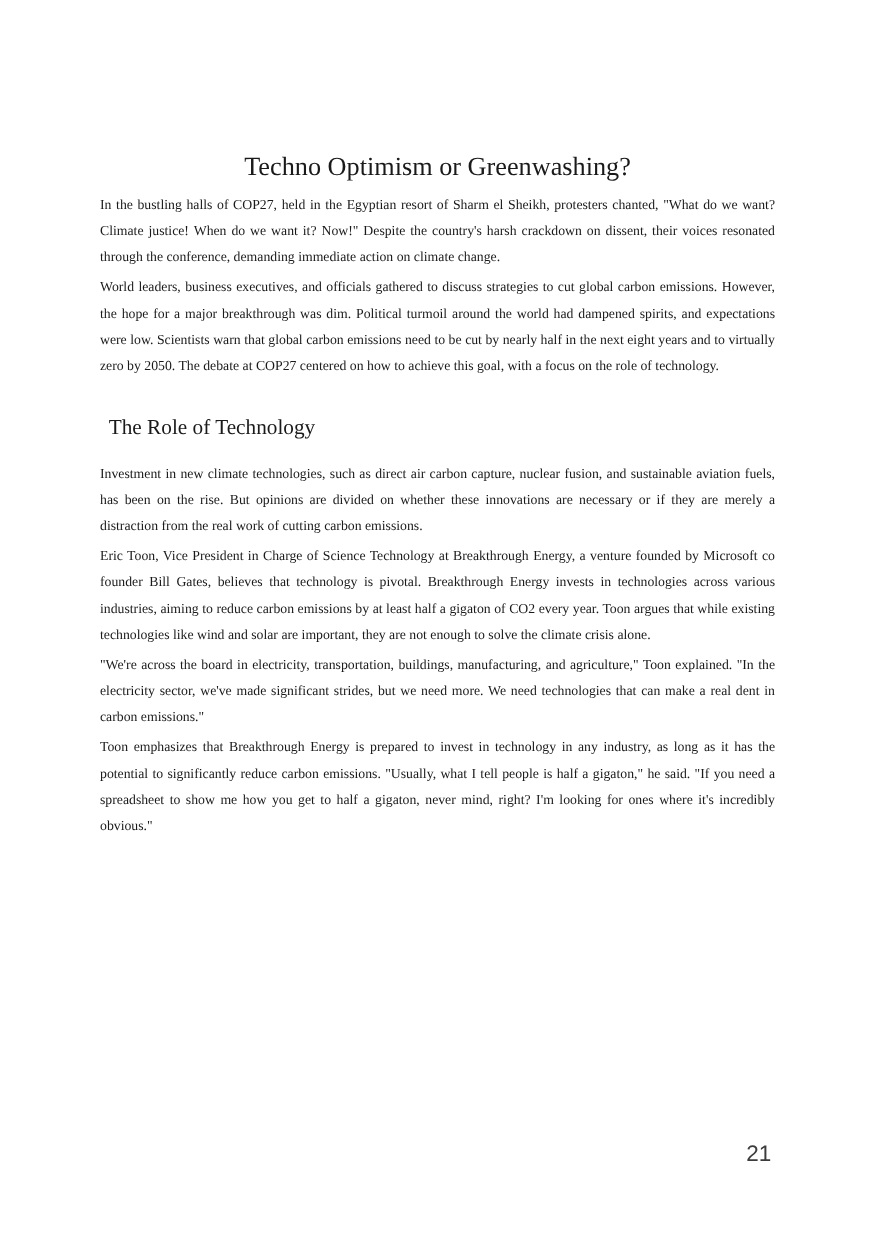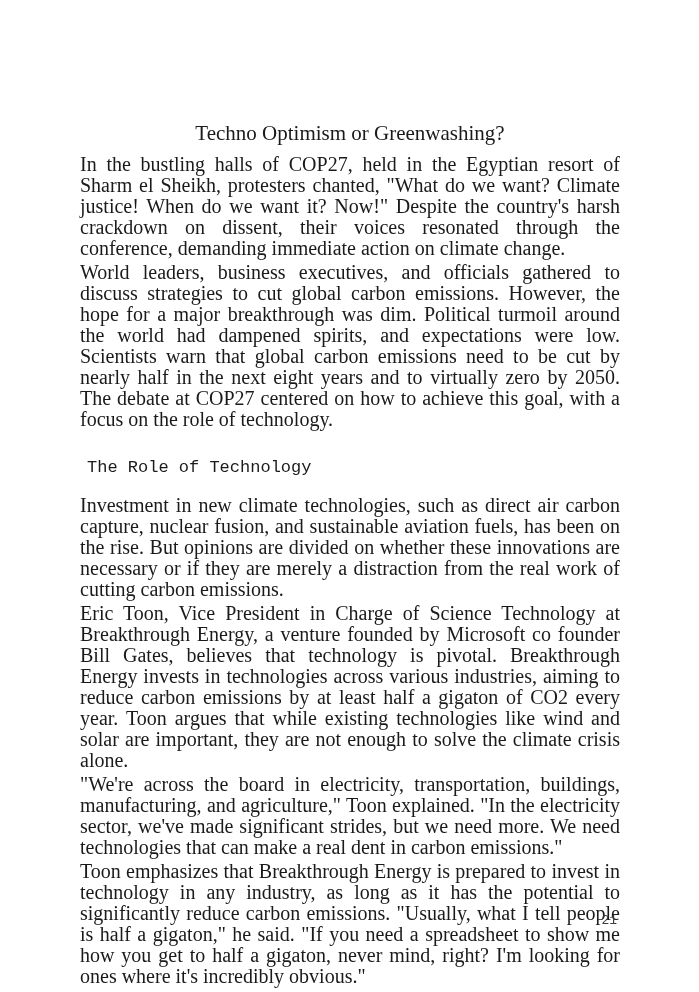--- a/index.html
+++ b/index.html
@@ -32,41 +32,40 @@
     margin: 0;
   }
   .title-line.first {
     margin-bottom: 8px;
   }
   .title-line.second {
     margin-bottom: 42px;
   }
   p.body-para {
     margin: 0 0 3px 0;
-    font-size: 20px;
+    font-size: 11px;
     line-height: 21px;
     text-align: justify;
     text-justify: inter-word;
     font-family: Liberation Serif, serif;
   }
   h2.section-heading {
     font-size: 17px;
     line-height: 24px;
     font-weight: normal;
     margin: 26px 0 15px 0;
     padding-left: 7px;
     color: #1a1a1a;
-    font-family: Liberation Mono, monospace;
   }
   .page-number {
     position: absolute;
     top: 913px;
     right: 82px;
-    font-family: Liberation Mono, monospace;
-    font-size: 13px;
+    font-family: Liberation Sans, sans-serif;
+    font-size: 18px;
     color: #3c3c3c;
   }
 </style>
 </head>
 <body>
 
 <div class="page">
   <div class="content">
 
     <div class="title">

